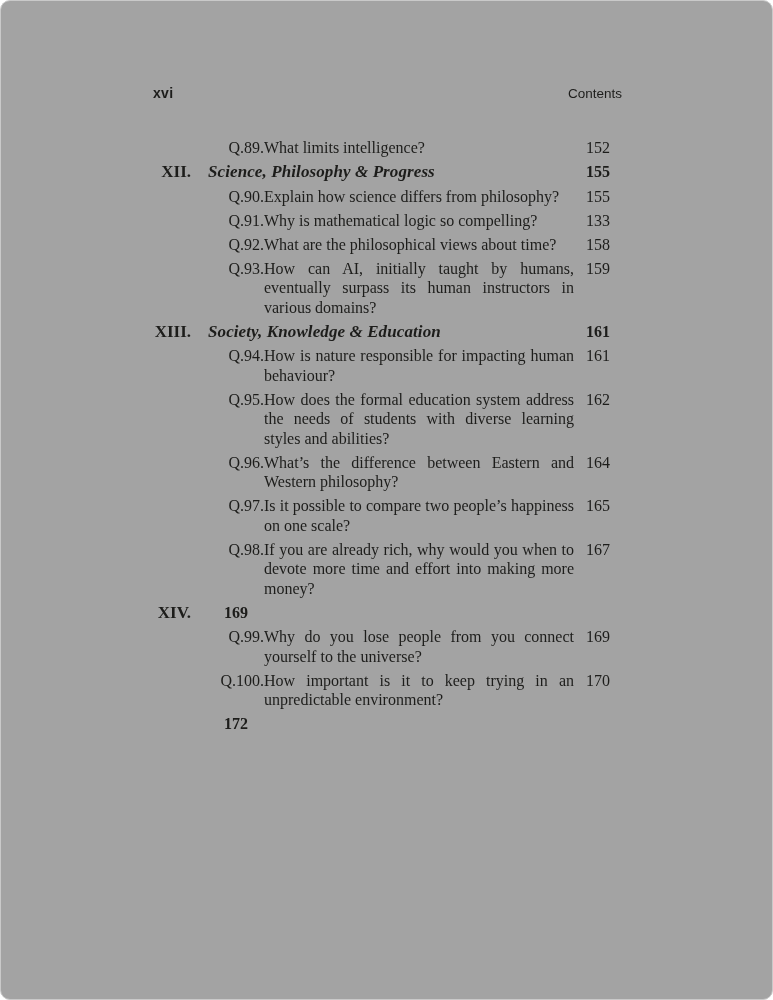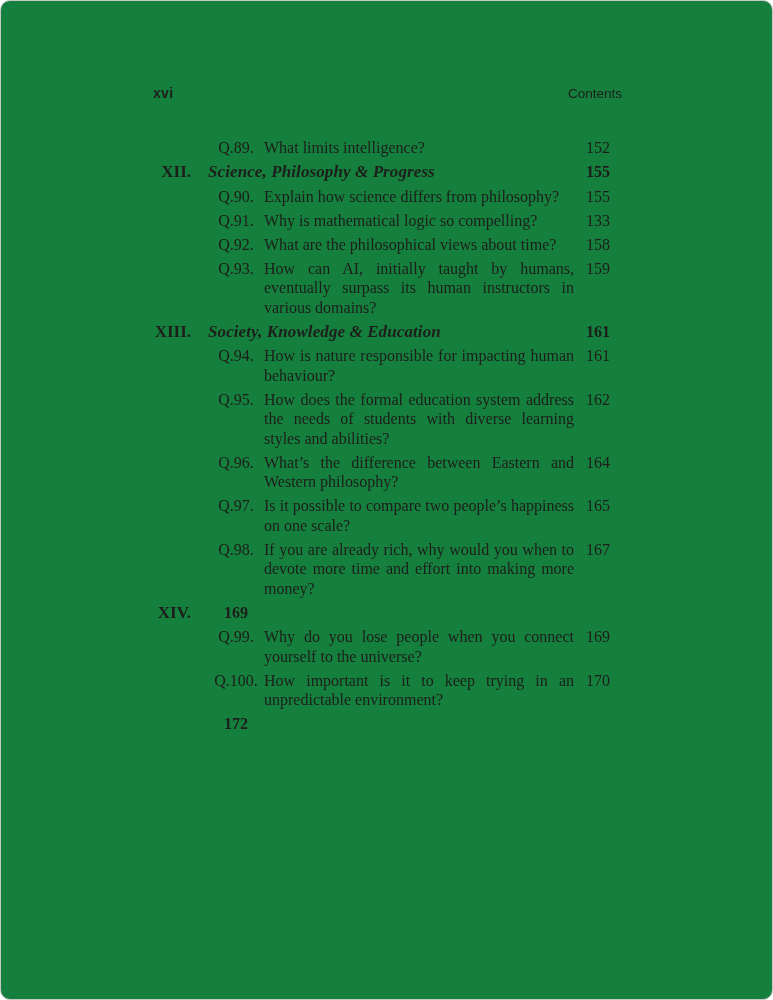--- a/index.html
+++ b/index.html
@@ -1,21 +1,21 @@
 <!DOCTYPE html>
 <html><head>
 <meta charset="utf-8">
 <style>
   * { margin: 0; padding: 0; box-sizing: border-box; }
   html, body { background: #ffffff; }
   .page {
     position: relative;
     width: 773px;
     height: 1000px;
-    background: #15803d;
+    background: #a3a3a3;
     border: 1px solid #c9c9c9;
     border-radius: 10px;
     overflow: hidden;
     color: #1d1d1b;
     font-family: "Liberation Serif", serif;
   }
   .running-header {
     position: absolute;
     top: 84px;
     left: 152px;
@@ -47,21 +47,21 @@
     font-size: 16px;
     line-height: 19.5px;
   }
   .numeral {
     text-align: right;
     padding-right: 17px;
     font-weight: 700;
     font-size: 17px;
   }
   .qlabel {
-    text-align: center;
+    text-align: right;
   }
   .qtext {
     text-align: justify;
     hyphens: none;
   }
   .stitle {
     grid-column: 2 / 4;
     font-weight: 700;
     font-size: 17px;
     letter-spacing: 0.1px;
@@ -152,21 +152,21 @@
         <span class="qtext">If you are already rich, why would you when to devote more time and effort into making more money?</span>
         <span class="qpage">167</span>
       </div>
       <div class="entry section">
         <span class="numeral">XIV.</span>
         <span class="qpage bold">169</span>
       </div>
       <div class="entry question">
         <span class="numeral"></span>
         <span class="qlabel">Q.99.</span>
-        <span class="qtext">Why do you lose people when you connect yourself to the universe?</span>
+        <span class="qtext">Why do you lose people from you connect yourself to the universe?</span>
         <span class="qpage">169</span>
       </div>
       <div class="entry question">
         <span class="numeral"></span>
         <span class="qlabel">Q.100.</span>
         <span class="qtext">How important is it to keep trying in an unpredictable environment?</span>
         <span class="qpage">170</span>
       </div>
       <div class="entry closing">
         <span class="numeral"></span>

